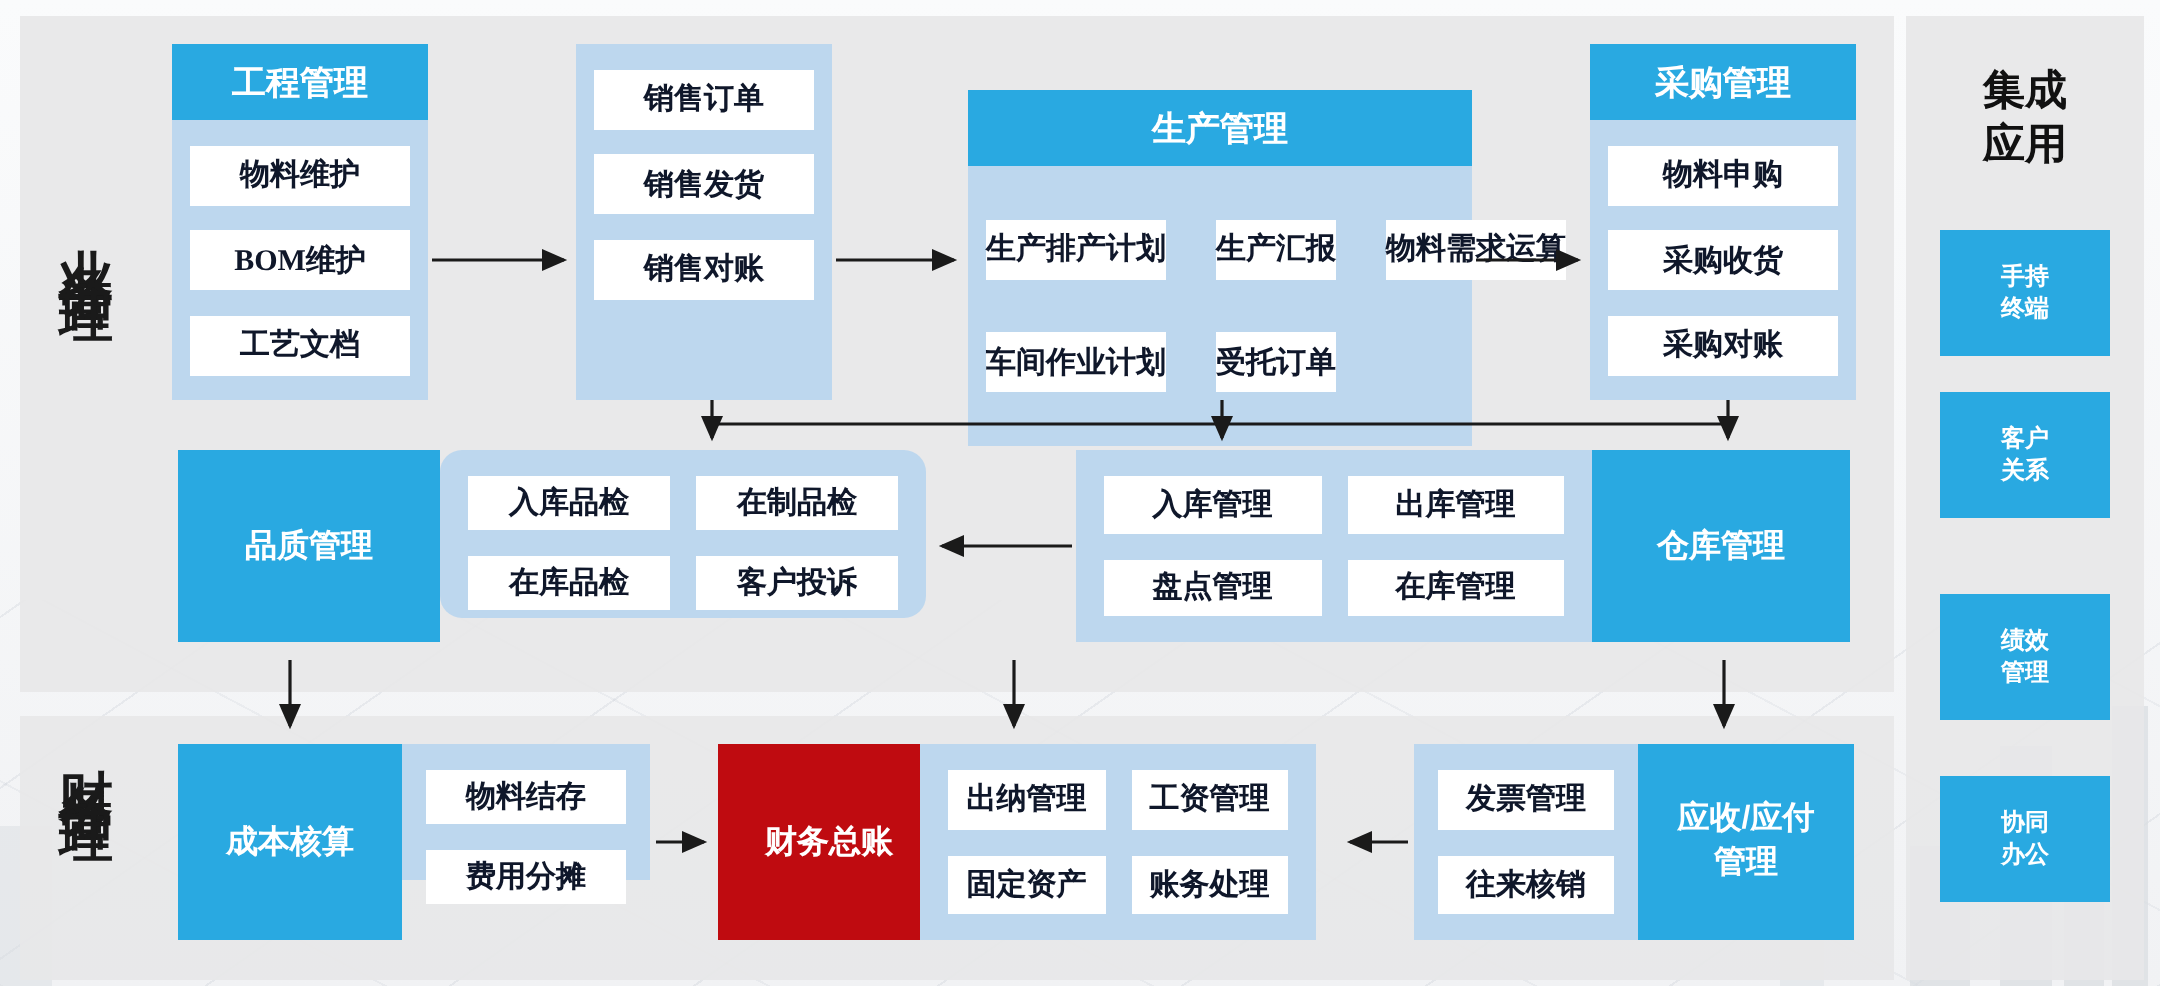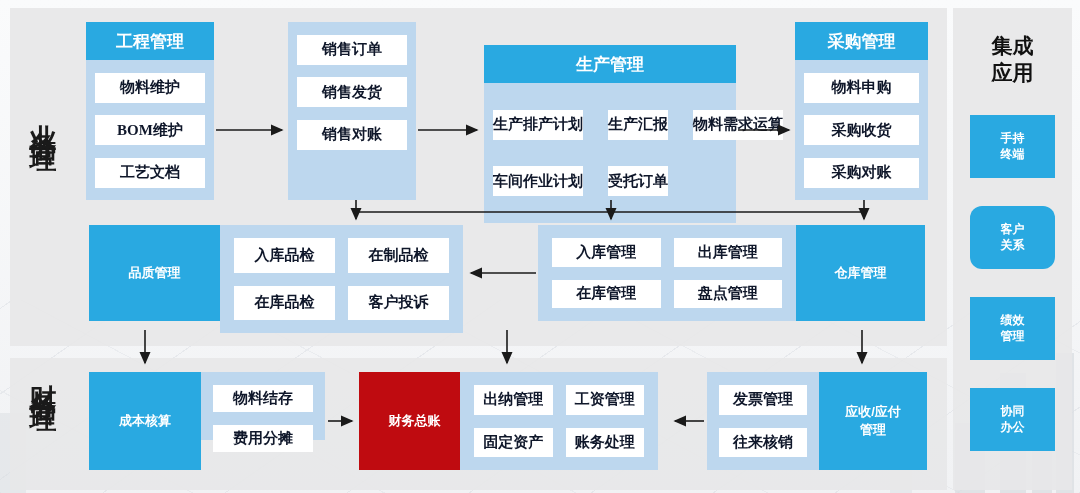--- a/index.html
+++ b/index.html
@@ -29,21 +29,21 @@
   .item{background:#ffffff;height:30px;display:flex;align-items:center;justify-content:center;
     font-size:15px;font-weight:bold;color:#0f172a;white-space:nowrap;font-family:Liberation Serif, serif;}
   .items-grid{display:grid;grid-template-columns:1fr 1fr 1fr 1fr;column-gap:25px;
     align-content:space-evenly;padding:0 9px;height:140px;}
   .grid2x2{position:absolute;background:#bdd7ee;display:grid;
     grid-template-columns:1fr 1fr;column-gap:13px;row-gap:13px;
     padding:13px 14px;box-sizing:border-box;}
   .grid2x2 .item,.stack2 .item{height:auto;min-height:27px;}
   .stack2{position:absolute;background:#bdd7ee;display:grid;grid-template-rows:1fr 1fr;
     row-gap:13px;padding:13px 12px;box-sizing:border-box;}
-  .bigbox{position:absolute;background:#29a9e1;color:#ffffff;font-size:13px;font-weight:bold;
+  .bigbox{position:absolute;background:#29a9e1;color:#ffffff;font-size:16px;font-weight:bold;
     display:flex;align-items:center;justify-content:center;text-align:center;}
   .redbox{background:#bf0b10;}
   .twoline{white-space:pre-line;line-height:1.35;}
   
   #side-title{position:absolute;left:953px;top:32px;width:119px;text-align:center;
     font-size:21px;font-weight:bold;color:#111;white-space:pre-line;line-height:1.3;}
   .side-box{position:absolute;left:970px;width:85px;height:63px;background:#29a9e1;
     color:#fff;font-size:12px;font-weight:bold;display:flex;align-items:center;
     justify-content:center;text-align:center;white-space:pre-line;line-height:1.3;}
   svg.arrows{position:absolute;left:0;top:0;pointer-events:none;}
@@ -100,31 +100,31 @@
   <div class="group" style="left:795px;top:22px;width:133px;height:178px;">
     <div class="group-header">采购管理</div>
     <div class="items-col">
       <div class="item">物料申购</div>
       <div class="item">采购收货</div>
       <div class="item">采购对账</div>
     </div>
   </div>
 
   <div class="bigbox" style="left:89px;top:225px;width:131px;height:96px;">品质管理</div>
-  <div class="grid2x2" style="left:220px;top:225px;width:243px;height:108px;">
+  <div class="grid2x2" style="left:220px;top:225px;width:243px;height:84px;border-radius:11px;">
     <div class="item">入库品检</div>
     <div class="item">在制品检</div>
     <div class="item">在库品检</div>
     <div class="item">客户投诉</div>
   </div>
   <div class="grid2x2" style="left:538px;top:225px;width:258px;height:96px;">
     <div class="item">入库管理</div>
     <div class="item">出库管理</div>
+    <div class="item">盘点管理</div>
     <div class="item">在库管理</div>
-    <div class="item">盘点管理</div>
   </div>
   <div class="bigbox" style="left:796px;top:225px;width:129px;height:96px;">仓库管理</div>
 
   <div class="bigbox" style="left:89px;top:372px;width:112px;height:98px;">成本核算</div>
   <div class="stack2" style="left:201px;top:372px;width:124px;height:68px;">
     <div class="item">物料结存</div>
     <div class="item">费用分摊</div>
   </div>
   <div class="bigbox redbox" style="left:359px;top:372px;width:111px;height:98px;">财务总账</div>
   <div class="grid2x2" style="left:460px;top:372px;width:198px;height:98px;">
@@ -137,21 +137,21 @@
     <div class="item">发票管理</div>
     <div class="item">往来核销</div>
   </div>
   <div class="bigbox twoline" style="left:819px;top:372px;width:108px;height:98px;">应收/应付
 管理</div>
 
   <div id="side-title">集成
 应用</div>
   <div class="side-box" style="top:115px;">手持
 终端</div>
-  <div class="side-box" style="top:206px;border-radius:12px;">客户
+  <div class="side-box" style="top:196px;">客户
 关系</div>
   <div class="side-box" style="top:297px;">绩效
 管理</div>
   <div class="side-box" style="top:388px;">协同
 办公</div>
 
   <svg class="arrows" width="1080" height="493">
     <defs>
       <marker id="ah" markerWidth="9" markerHeight="8" refX="7" refY="3.5" orient="auto">
         <path d="M0,0 L8,3.5 L0,7 Z" fill="#1a1a1a"></path>

